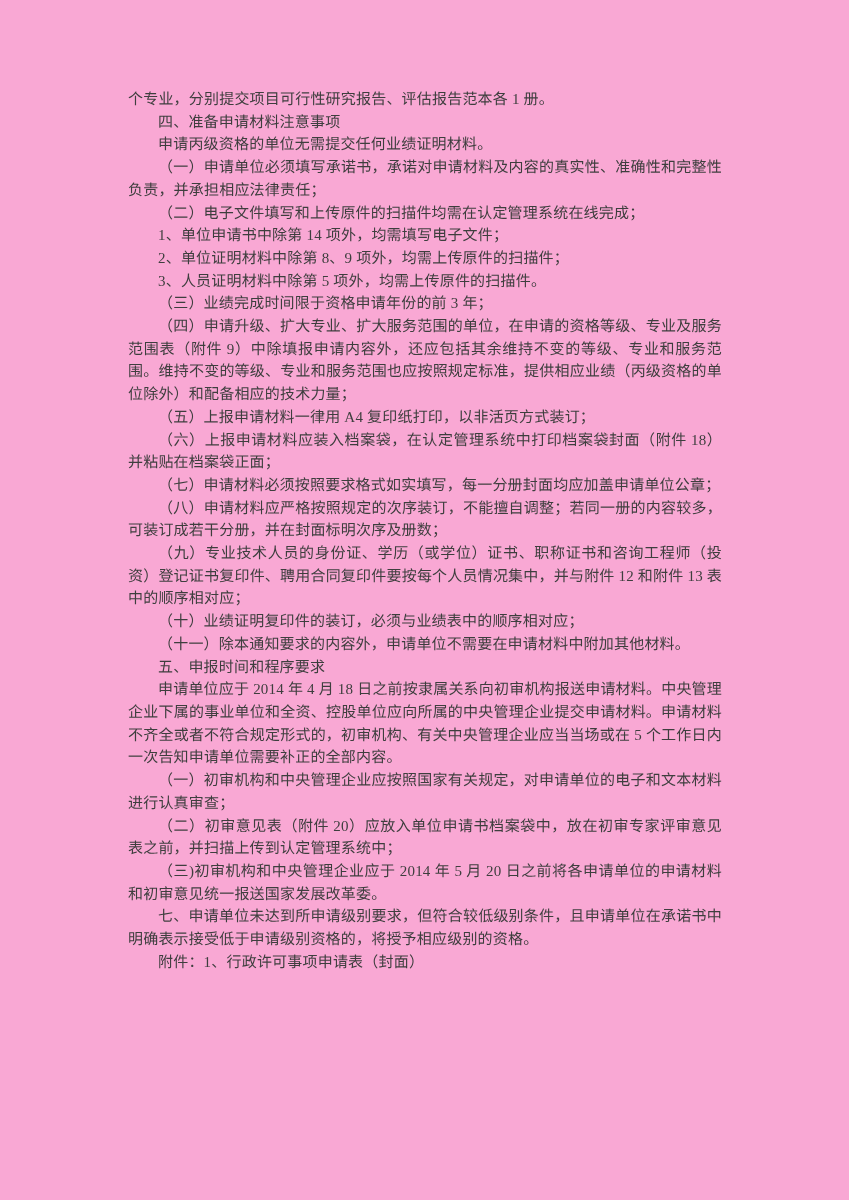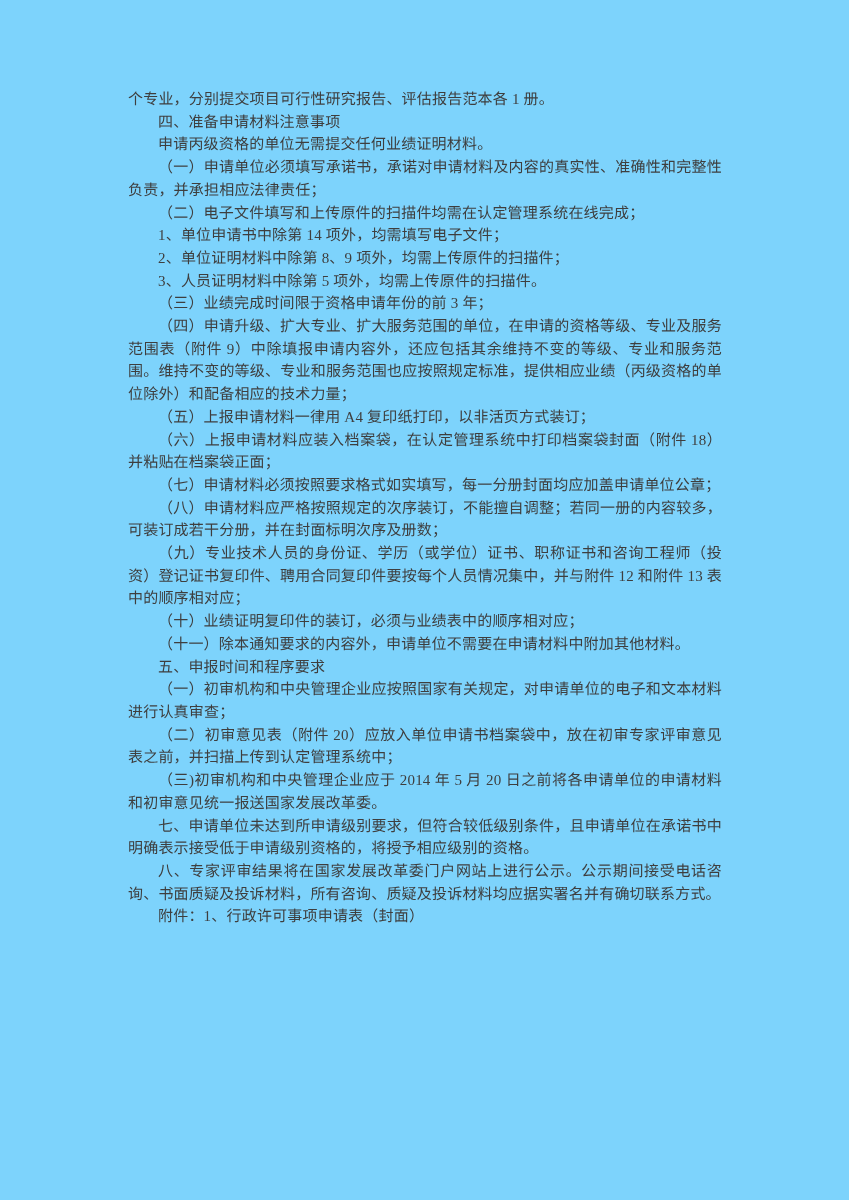--- a/index.html
+++ b/index.html
@@ -11,21 +11,21 @@
     height: 1200px;
     background: #ffffff;
     position: relative;
     overflow: hidden;
   }
   .page {
     position: absolute;
     left: 0; top: 0;
     width: 849px;
     height: 1200px;
-    background: #7dd3fc;
+    background: #f9a8d4;
   }
   .doc-body {
     position: absolute;
     left: 128px;
     top: 88px;
     width: 594px;
     font-family: "Liberation Serif", "DejaVu Serif", serif;
     font-size: 15px;
     line-height: 22.7px;
     color: #3e3e3e;
@@ -59,20 +59,20 @@
       <p class="indent">（三）业绩完成时间限于资格申请年份的前 3 年；</p>
       <p class="indent">（四）申请升级、扩大专业、扩大服务范围的单位，在申请的资格等级、专业及服务范围表（附件 9）中除填报申请内容外，还应包括其余维持不变的等级、专业和服务范围。维持不变的等级、专业和服务范围也应按照规定标准，提供相应业绩（丙级资格的单位除外）和配备相应的技术力量；</p>
       <p class="indent">（五）上报申请材料一律用 A4 复印纸打印，以非活页方式装订；</p>
       <p class="indent">（六）上报申请材料应装入档案袋，在认定管理系统中打印档案袋封面（附件 18）并粘贴在档案袋正面；</p>
       <p class="indent">（七）申请材料必须按照要求格式如实填写，每一分册封面均应加盖申请单位公章；</p>
       <p class="indent">（八）申请材料应严格按照规定的次序装订，不能擅自调整；若同一册的内容较多，可装订成若干分册，并在封面标明次序及册数；</p>
       <p class="indent">（九）专业技术人员的身份证、学历（或学位）证书、职称证书和咨询工程师（投资）登记证书复印件、聘用合同复印件要按每个人员情况集中，并与附件 12 和附件 13 表中的顺序相对应；</p>
       <p class="indent">（十）业绩证明复印件的装订，必须与业绩表中的顺序相对应；</p>
       <p class="indent">（十一）除本通知要求的内容外，申请单位不需要在申请材料中附加其他材料。</p>
       <p class="indent">五、申报时间和程序要求</p>
+      <p class="indent">申请单位应于 2014 年 4 月 18 日之前按隶属关系向初审机构报送申请材料。中央管理企业下属的事业单位和全资、控股单位应向所属的中央管理企业提交申请材料。申请材料不齐全或者不符合规定形式的，初审机构、有关中央管理企业应当当场或在 5 个工作日内一次告知申请单位需要补正的全部内容。</p>
       <p class="indent">（一）初审机构和中央管理企业应按照国家有关规定，对申请单位的电子和文本材料进行认真审查；</p>
       <p class="indent">（二）初审意见表（附件 20）应放入单位申请书档案袋中，放在初审专家评审意见表之前，并扫描上传到认定管理系统中；</p>
       <p class="indent">（三)初审机构和中央管理企业应于 2014 年 5 月 20 日之前将各申请单位的申请材料和初审意见统一报送国家发展改革委。</p>
       <p class="indent">七、申请单位未达到所申请级别要求，但符合较低级别条件，且申请单位在承诺书中明确表示接受低于申请级别资格的，将授予相应级别的资格。</p>
-      <p class="indent">八、专家评审结果将在国家发展改革委门户网站上进行公示。公示期间接受电话咨询、书面质疑及投诉材料，所有咨询、质疑及投诉材料均应据实署名并有确切联系方式。</p>
       <p class="indent">附件：1、行政许可事项申请表（封面）</p>
     </section>
 </main>
 
 </body></html>

